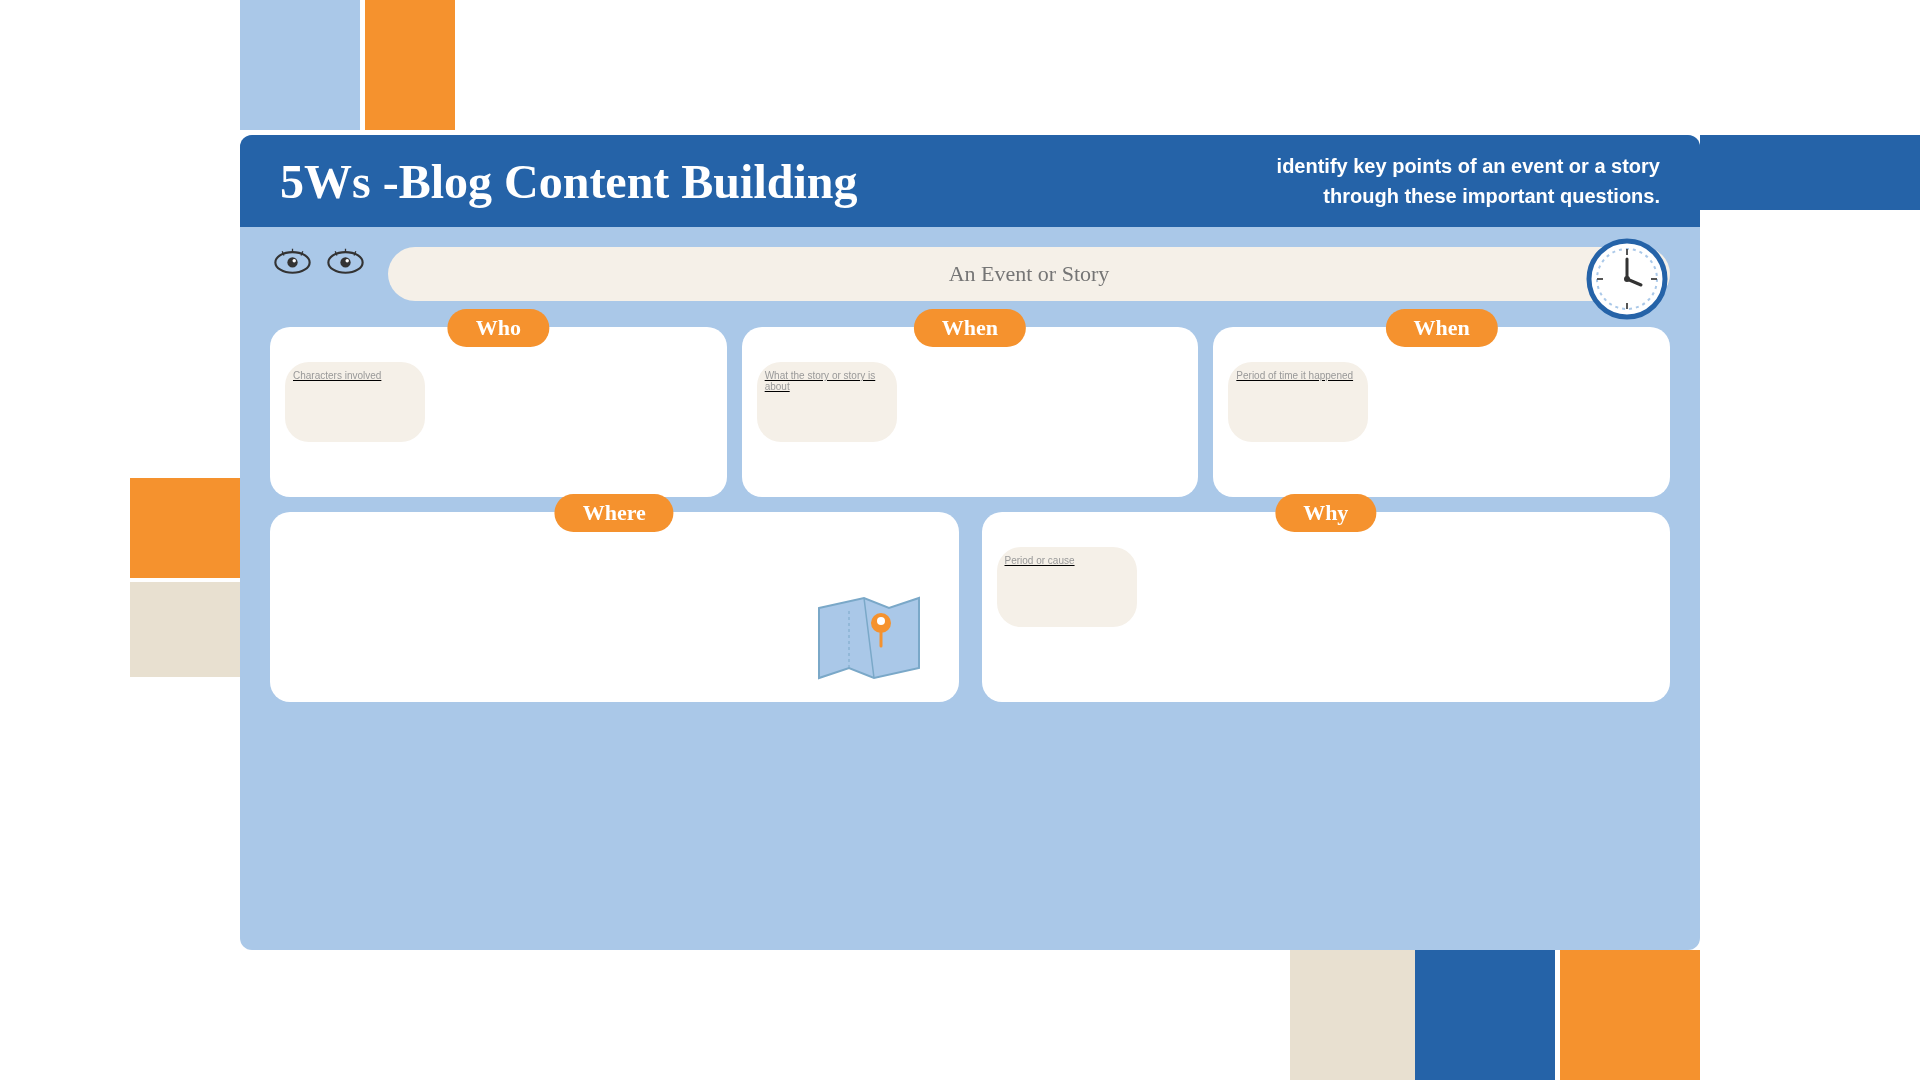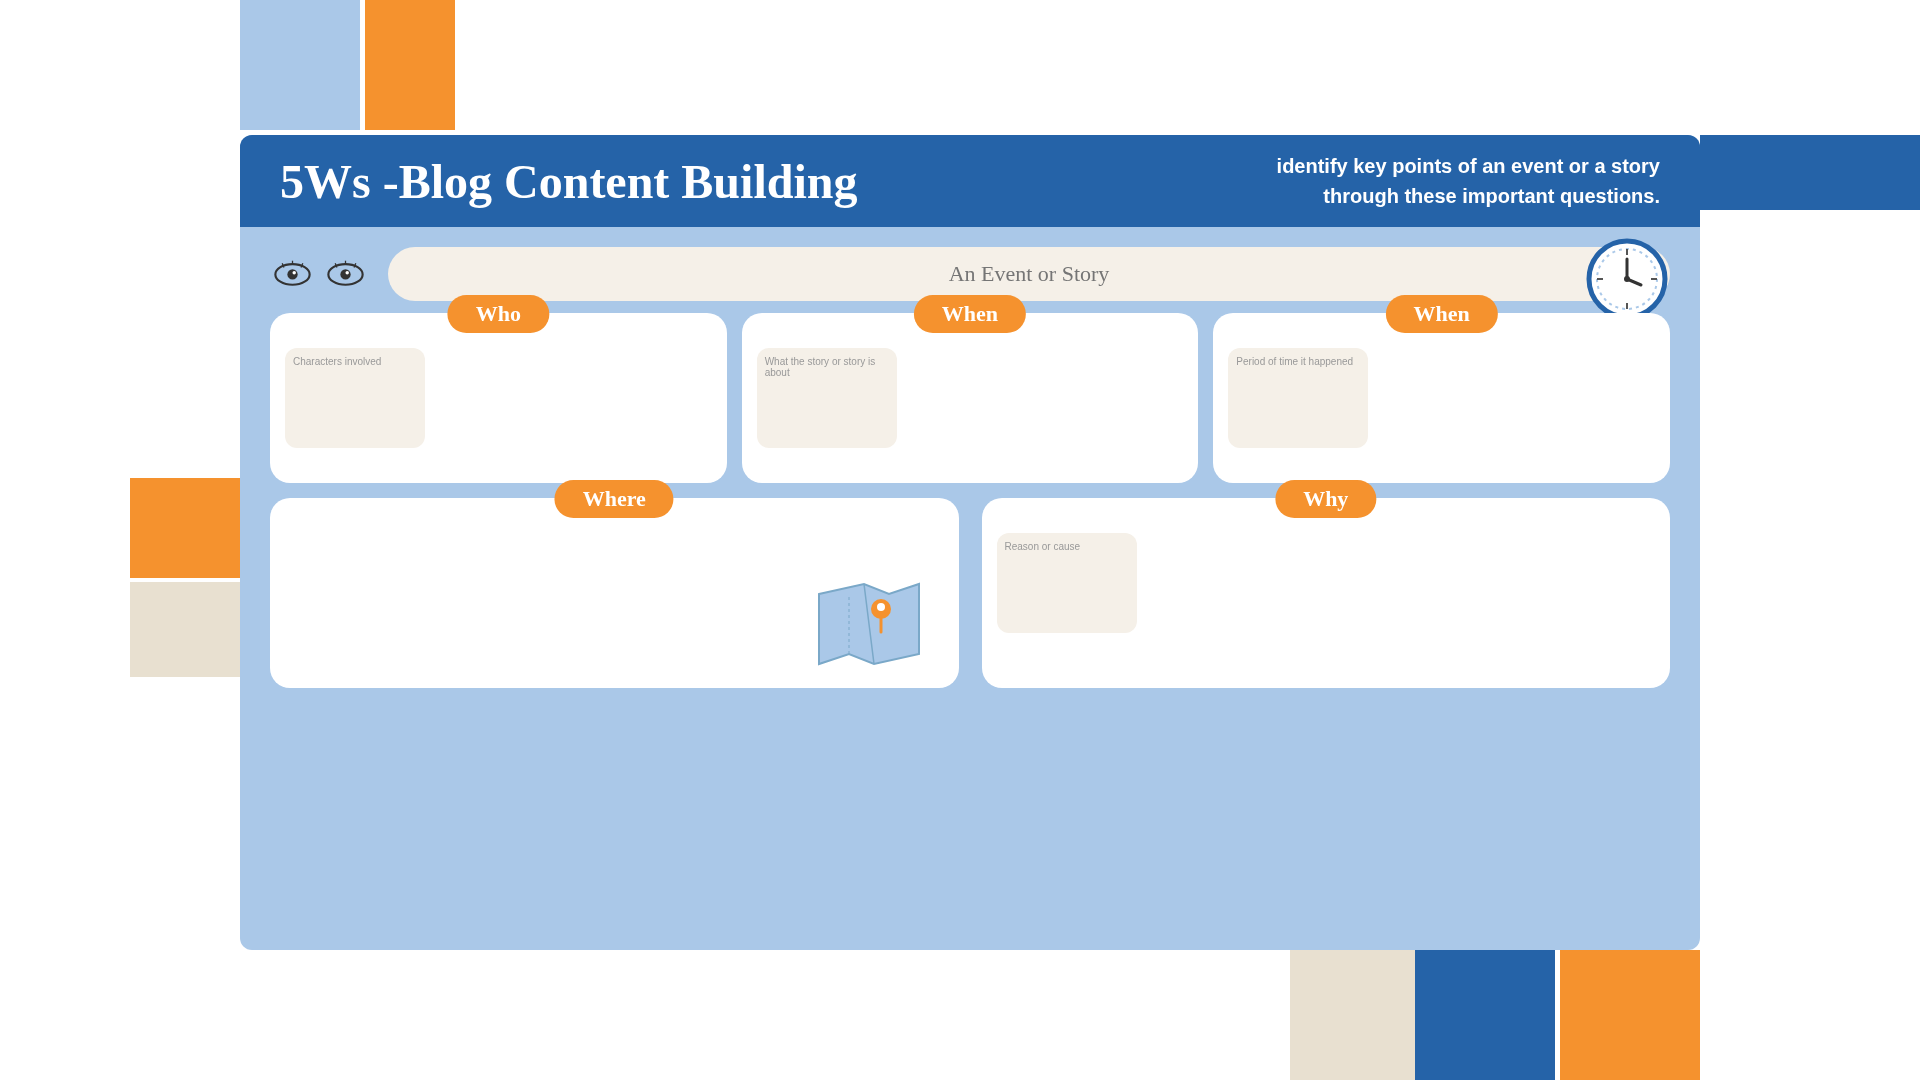--- a/index.html
+++ b/index.html
@@ -101,23 +101,23 @@
 
     
     .content-area {
       padding: 20px 30px 20px 30px;
       position: relative;
     }
 
     
     .event-row {
       display: flex;
-      align-items: center;
+      align-items: flex-start;
       gap: 20px;
-      margin-bottom: 12px;
+      margin-bottom: 26px;
     }
     .eye-icons {
       display: flex;
       gap: 8px;
       align-items: center;
     }
     .eye-svg {
       width: 45px;
       height: 30px;
     }
@@ -146,41 +146,42 @@
       grid-template-columns: 1fr 1fr;
       gap: 23px;
     }
 
     .w-card {
       background: #ffffff;
       border-radius: 20px;
       padding: 15px;
       position: relative;
       min-height: 170px;
+      text-decoration: underline;
     }
     .w-label {
       position: absolute;
       top: -18px;
       left: 50%;
       transform: translateX(-50%);
       background: #f5922e;
       color: #ffffff;
       font-size: 22px;
       font-weight: bold;
       padding: 6px 28px;
       border-radius: 20px;
       font-family: 'Comic Sans MS', cursive;
       white-space: nowrap;
     }
     .w-card-inner {
       background: #f5f0e8;
-      border-radius: 12px;
+      border-radius: 24px;
       padding: 8px;
       width: 140px;
-      height: 100px;
+      height: 80px;
       margin-top: 20px;
     }
     .w-card-hint {
       font-size: 10px;
       color: #999;
       font-family: Arial, sans-serif;
     }
 
     
     .clock-container {
@@ -293,20 +294,20 @@
             <circle cx="72" cy="35" r="10" fill="#f5922e"></circle>
             <circle cx="72" cy="33" r="4" fill="white"></circle>
             <line x1="72" y1="45" x2="72" y2="58" stroke="#f5922e" stroke-width="3" stroke-linecap="round"></line>
           </svg>
         </div>
       </div>
 
       <div class="w-card" style="min-height:190px;">
         <div class="w-label">Why</div>
         <div class="w-card-inner">
-          <div class="w-card-hint">Reason or cause</div>
+          <div class="w-card-hint">Period or cause</div>
         </div>
       </div>
 
     </div>
 
   </div>
 </div>
 
 </body></html>

